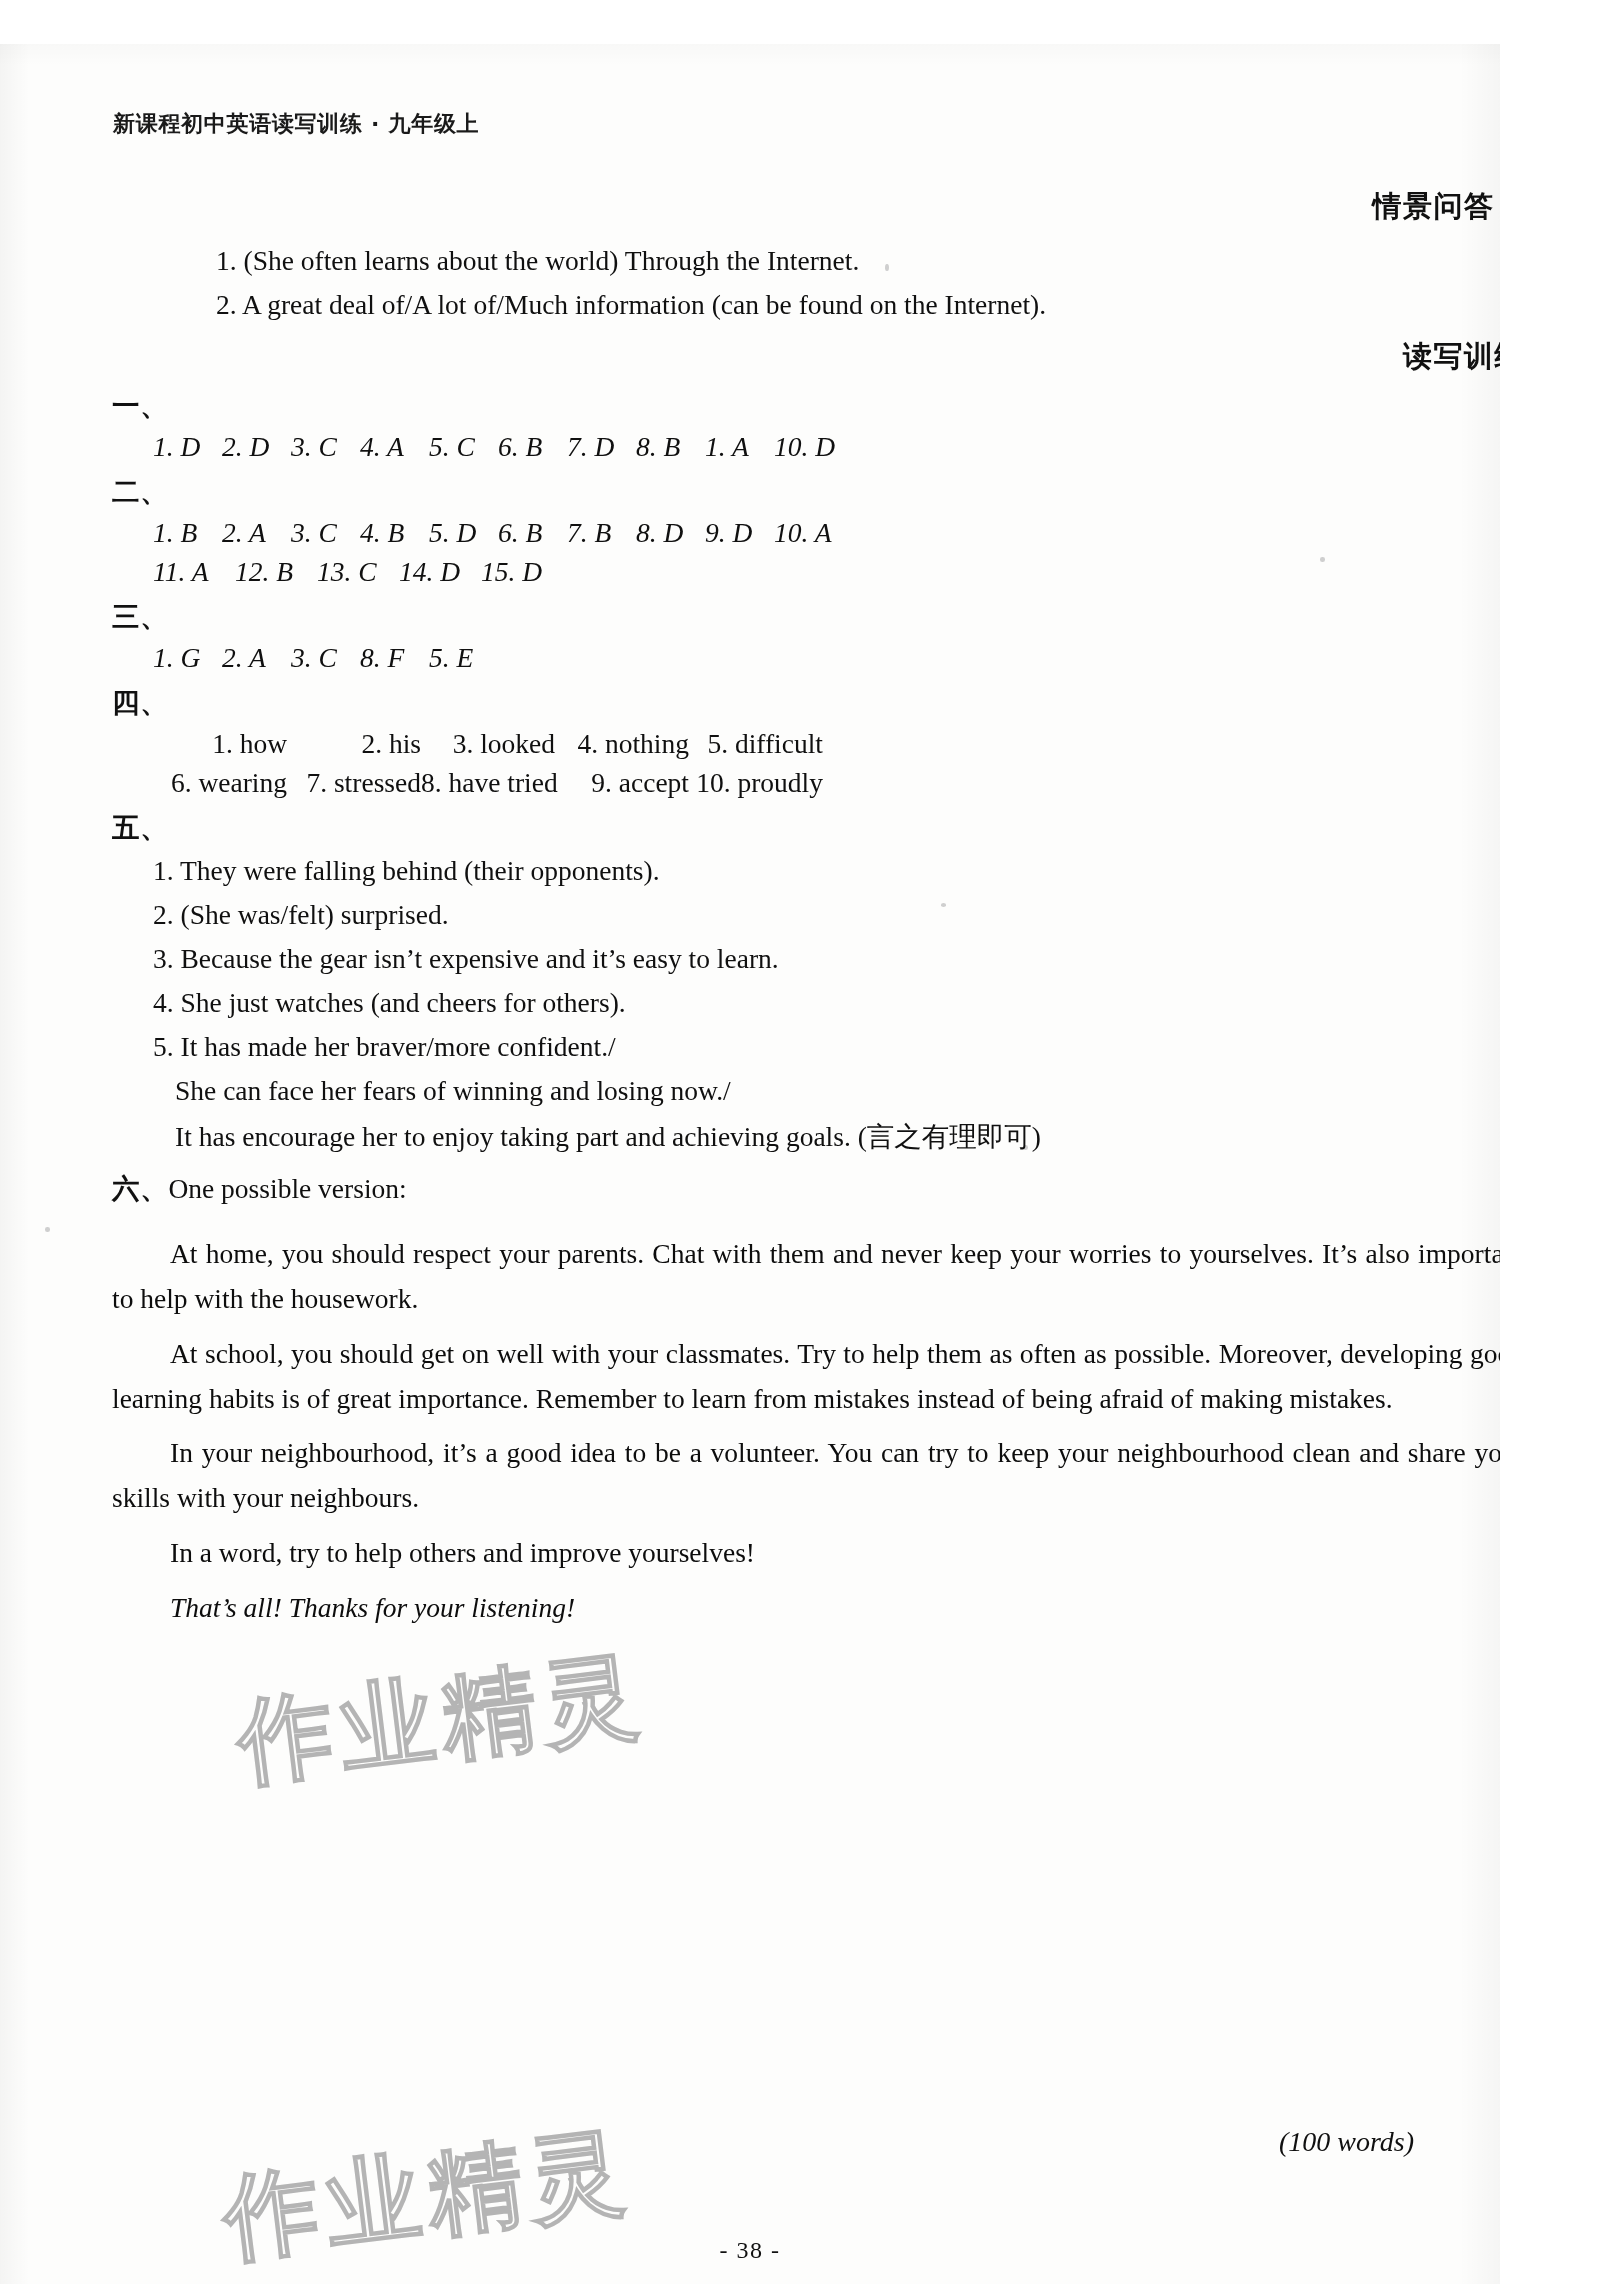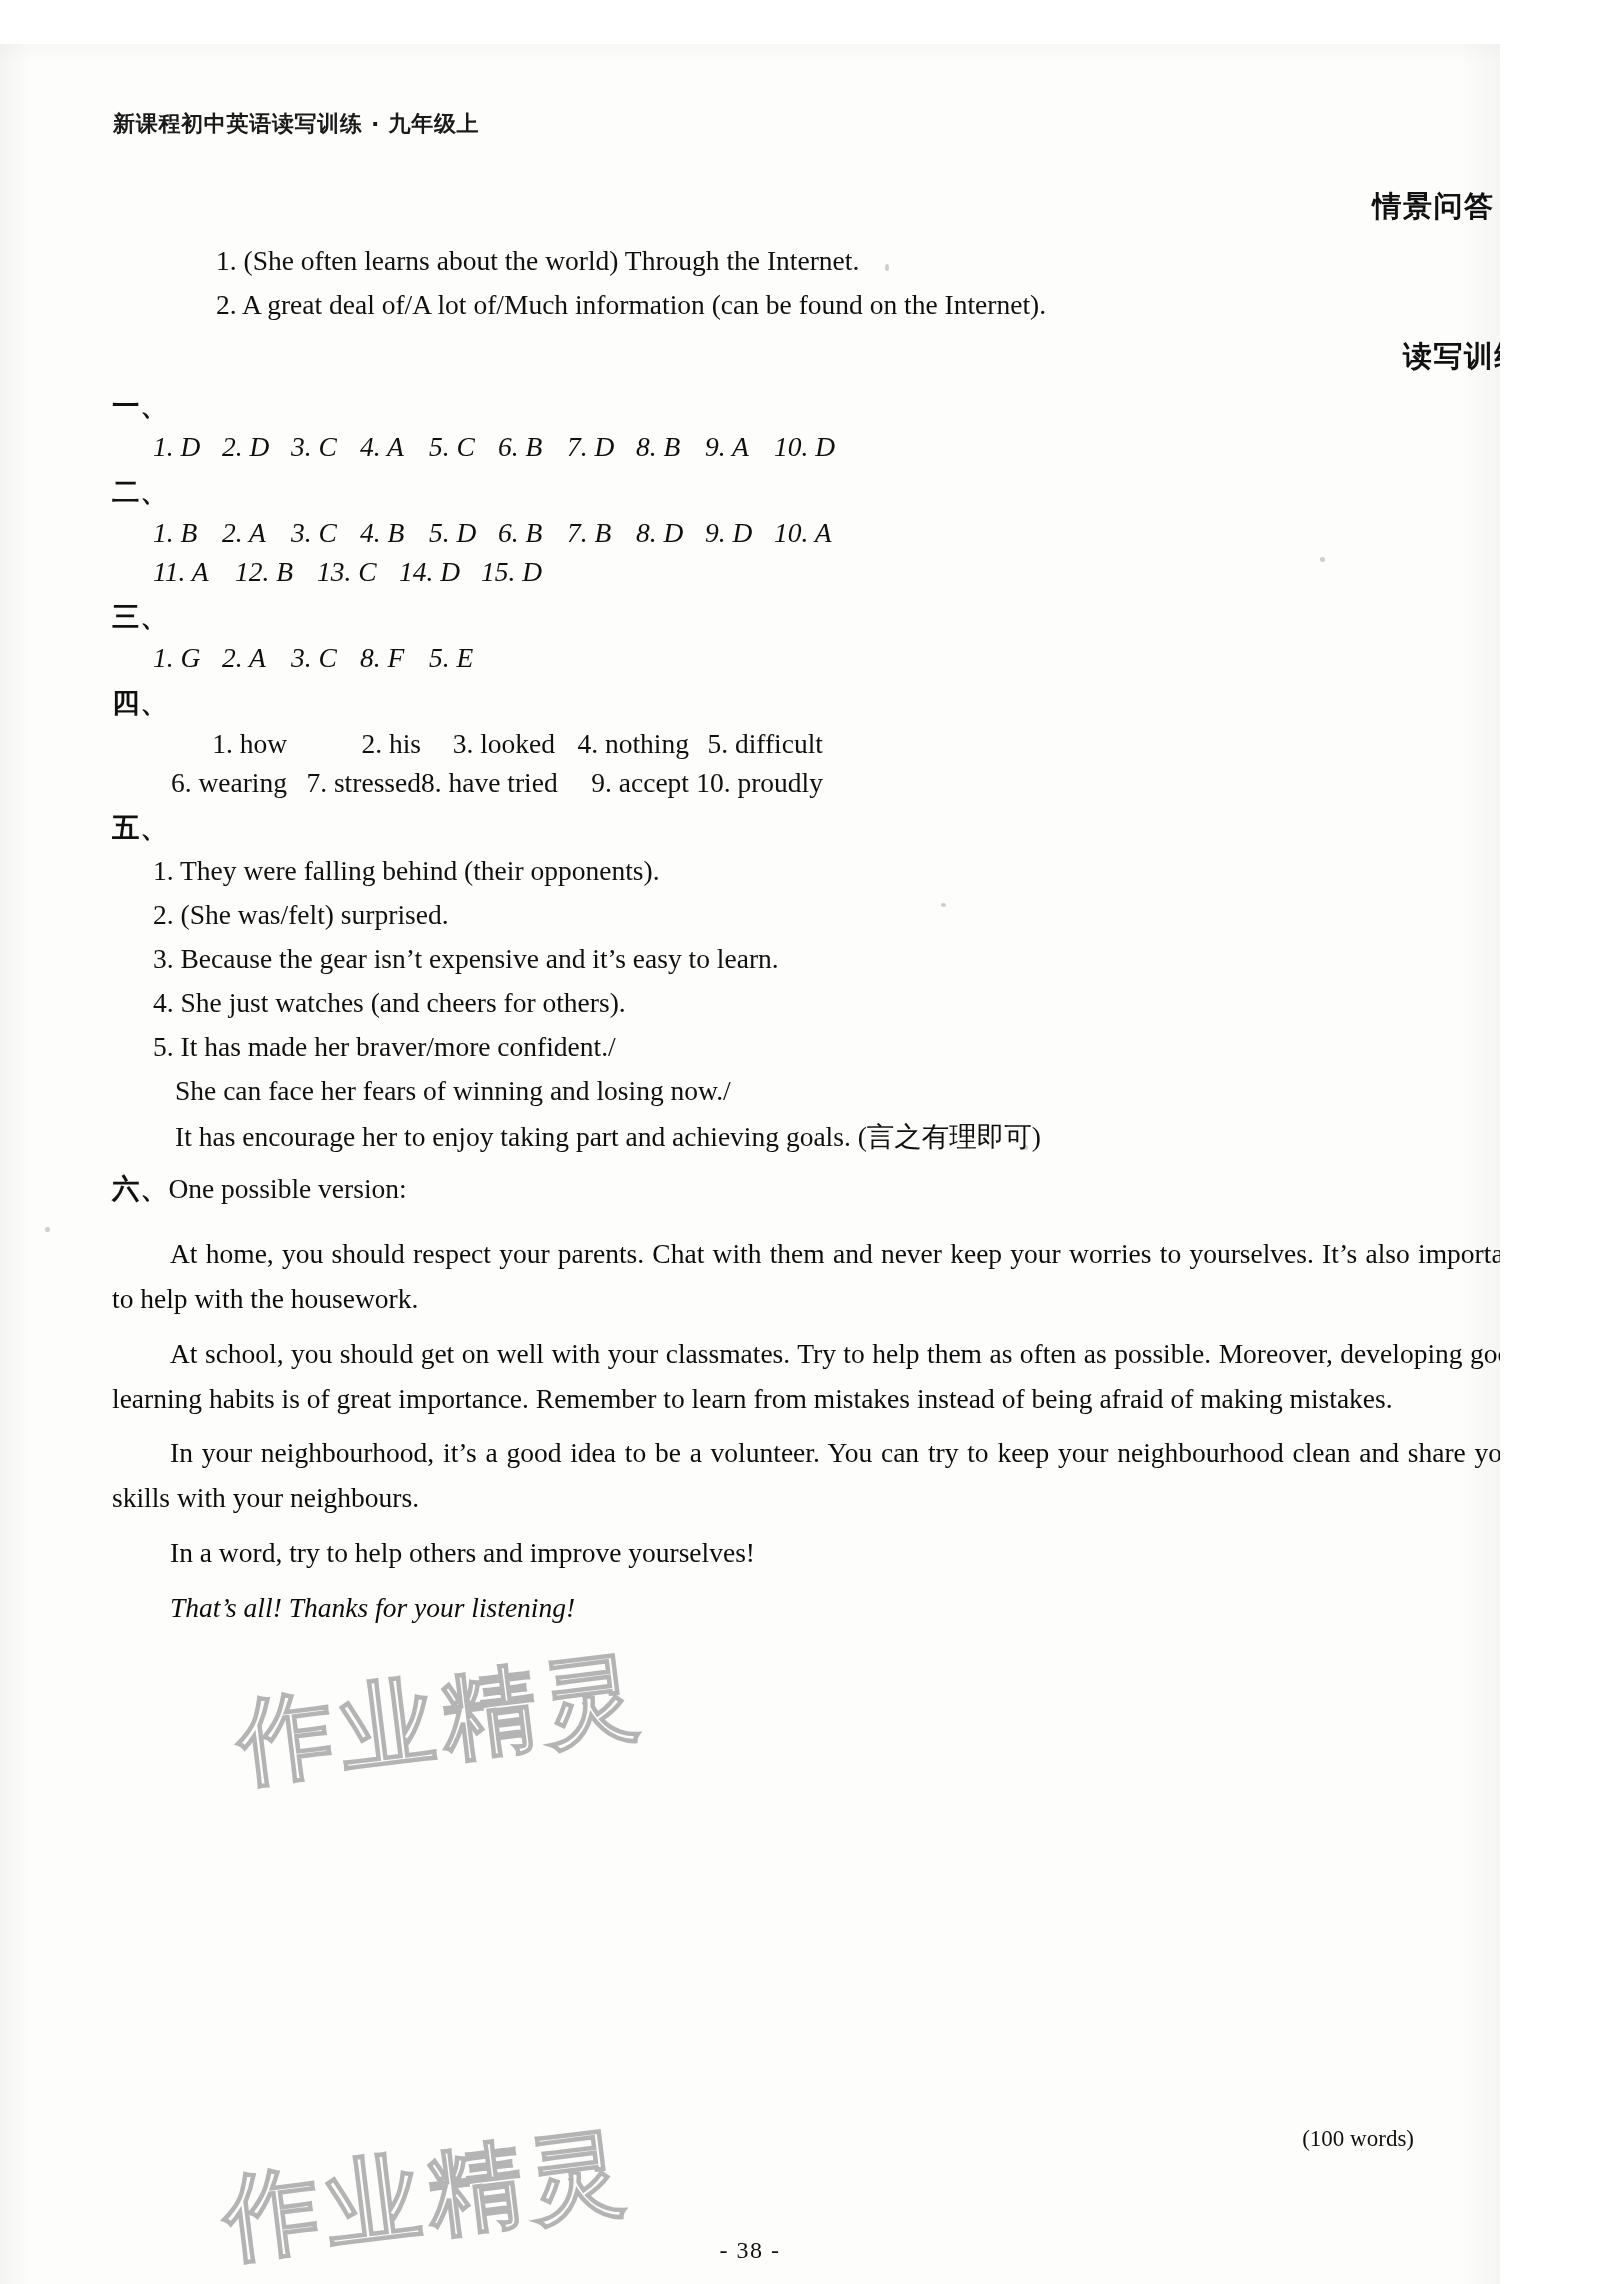--- a/index.html
+++ b/index.html
@@ -118,21 +118,22 @@
     margin: 0;
   }
   .essay-p.italic {
     font-style: italic;
   }
 
   .words-count {
     position: absolute;
     right: 86px;
     top: 2082px;
-    font-size: 23px;
+    font-size: 28px;
+    font-style: italic;
   }
   .folio {
     position: absolute;
     left: 0;
     right: 0;
     top: 2193px;
     text-align: center;
     font-size: 24px;
     letter-spacing: 1.5px;
   }
@@ -203,21 +204,21 @@
     <div style="height:7.4px;"></div>
     <div class="ans-row eng">
       <span class="cell">1. D</span>
       <span class="cell">2. D</span>
       <span class="cell">3. C</span>
       <span class="cell">4. A</span>
       <span class="cell">5. C</span>
       <span class="cell">6. B</span>
       <span class="cell">7. D</span>
       <span class="cell">8. B</span>
-      <span class="cell">9. A</span>
+      <span class="cell">1. A</span>
       <span class="cell wide">10. D</span>
     </div>
 
     <div style="height:10.4px;"></div>
     <div class="sec-label">二、</div>
     <div style="height:7.4px;"></div>
     <div class="ans-row eng">
       <span class="cell">1. B</span>
       <span class="cell">2. A</span>
       <span class="cell">3. C</span>

